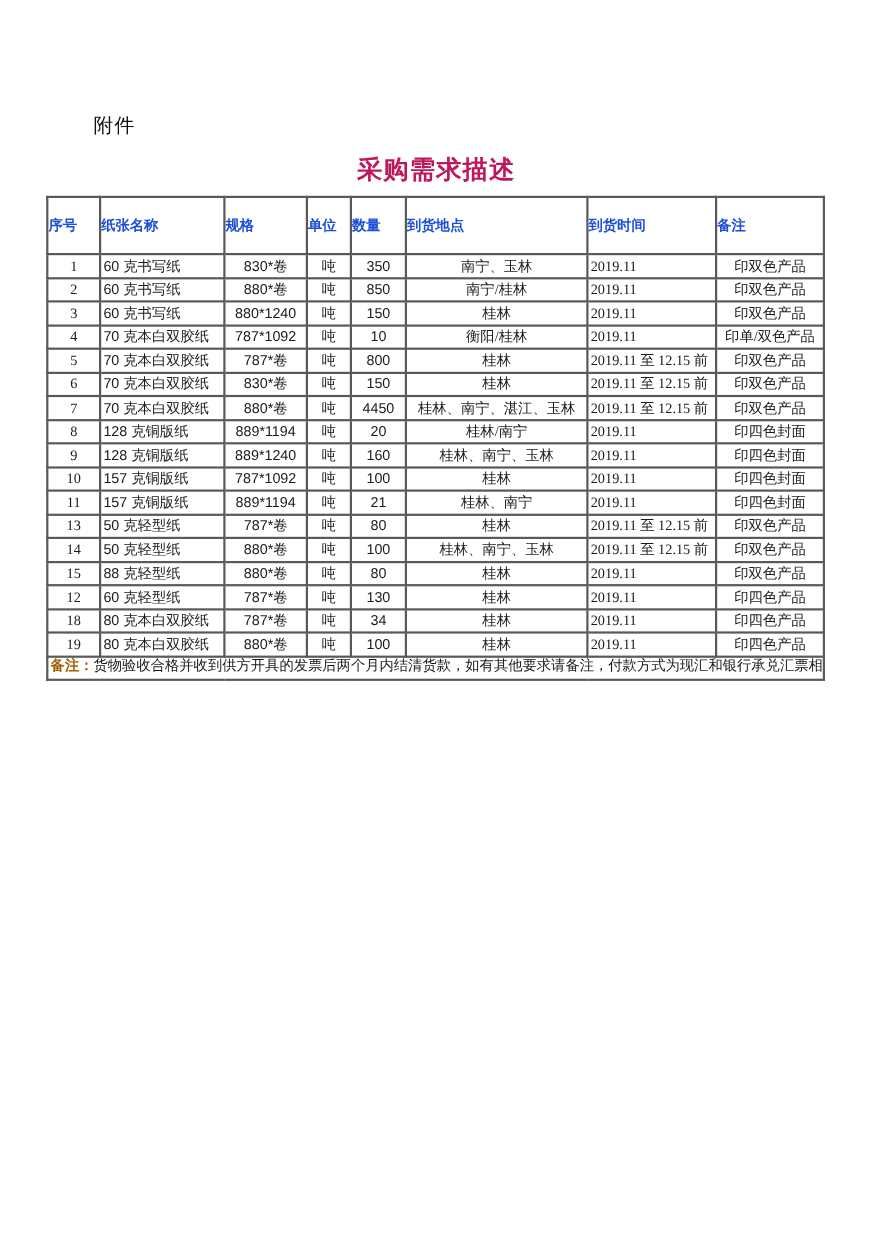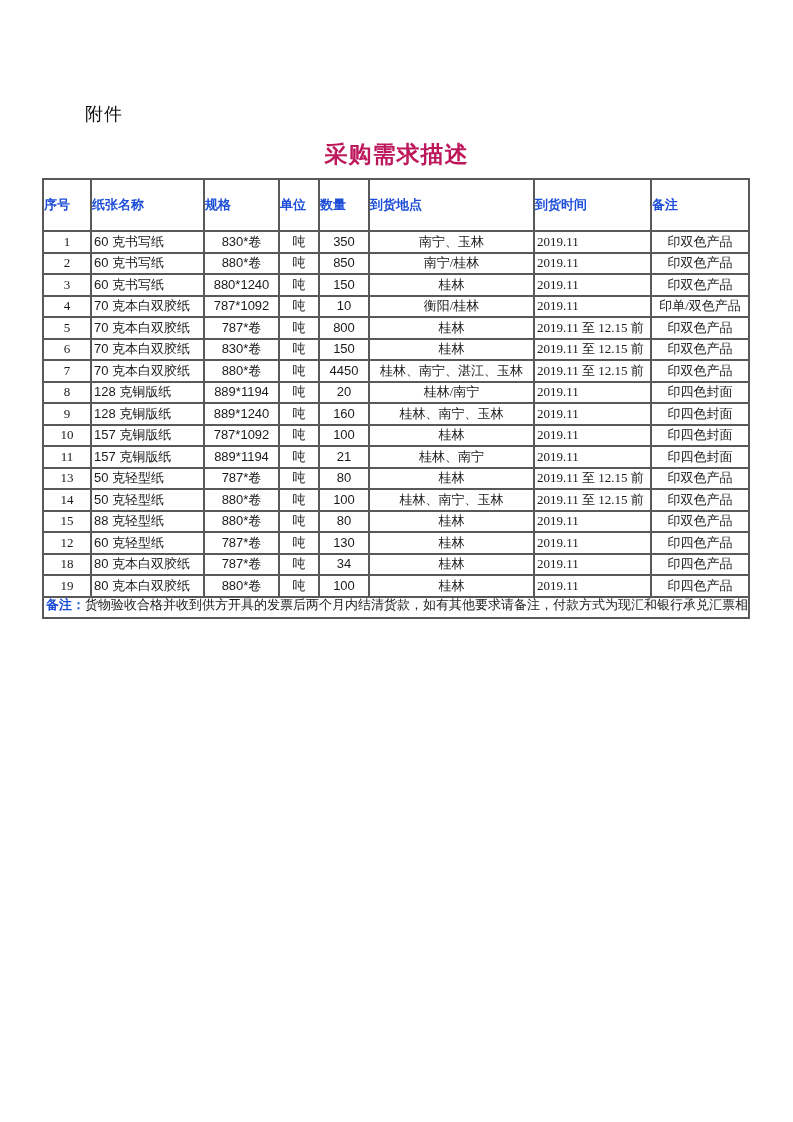--- a/index.html
+++ b/index.html
@@ -81,21 +81,21 @@
     vertical-align: top;
     text-align: left;
     padding: 20px 8px 0 8px;
     font-size: 13px;
     line-height: 1.85;
     white-space: normal;
   }
   .notes-label {
     font-family: "Liberation Sans", sans-serif;
     font-weight: bold;
-    color: #1d4ed8;
+    color: #a16207;
   }
   .notes-text {
     font-family: "Liberation Serif", serif;
     color: #1a1a1a;
   }
   .footer {
     position: absolute;
     left: 0;
     top: 1037px;
     width: 100%;

